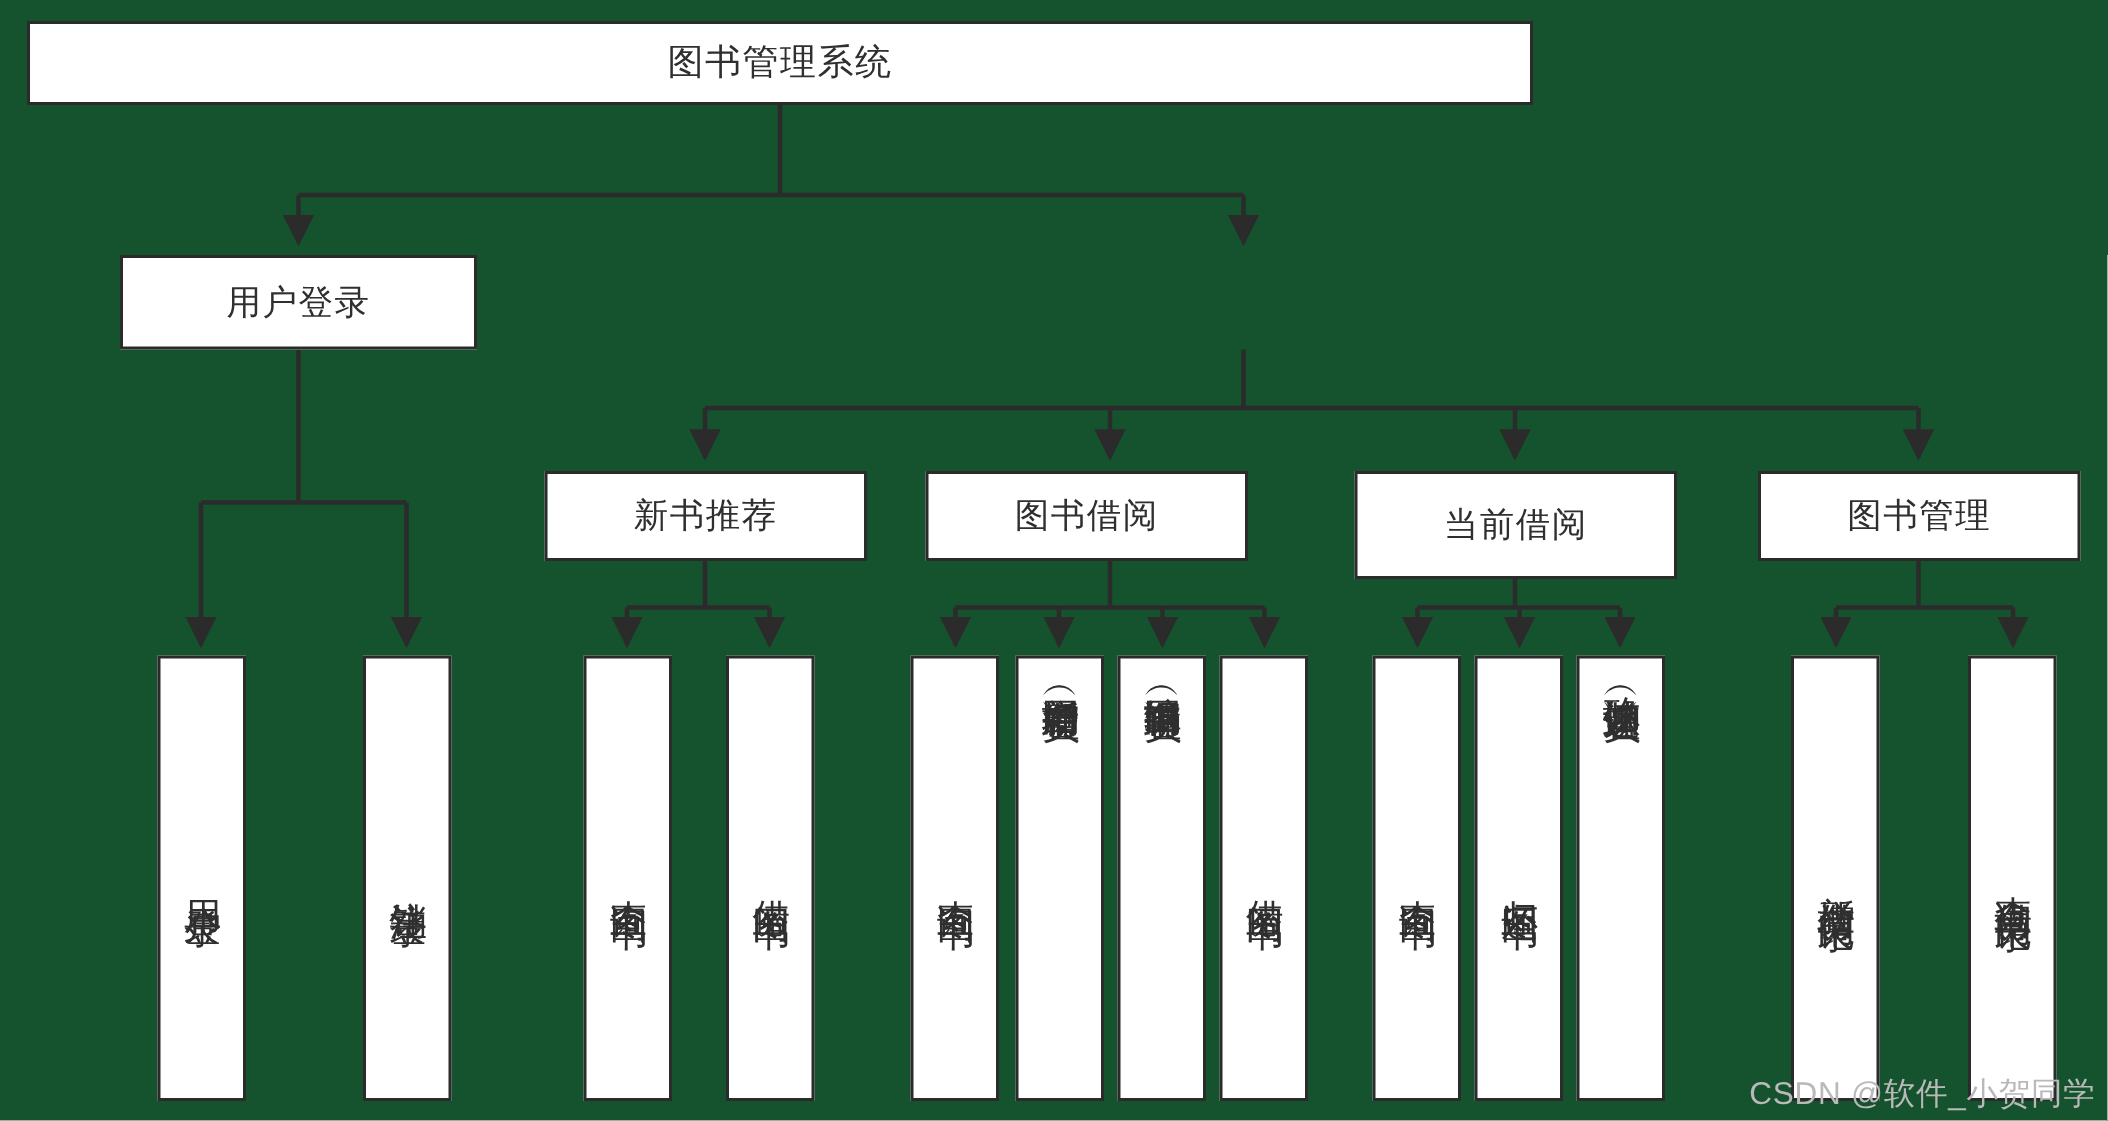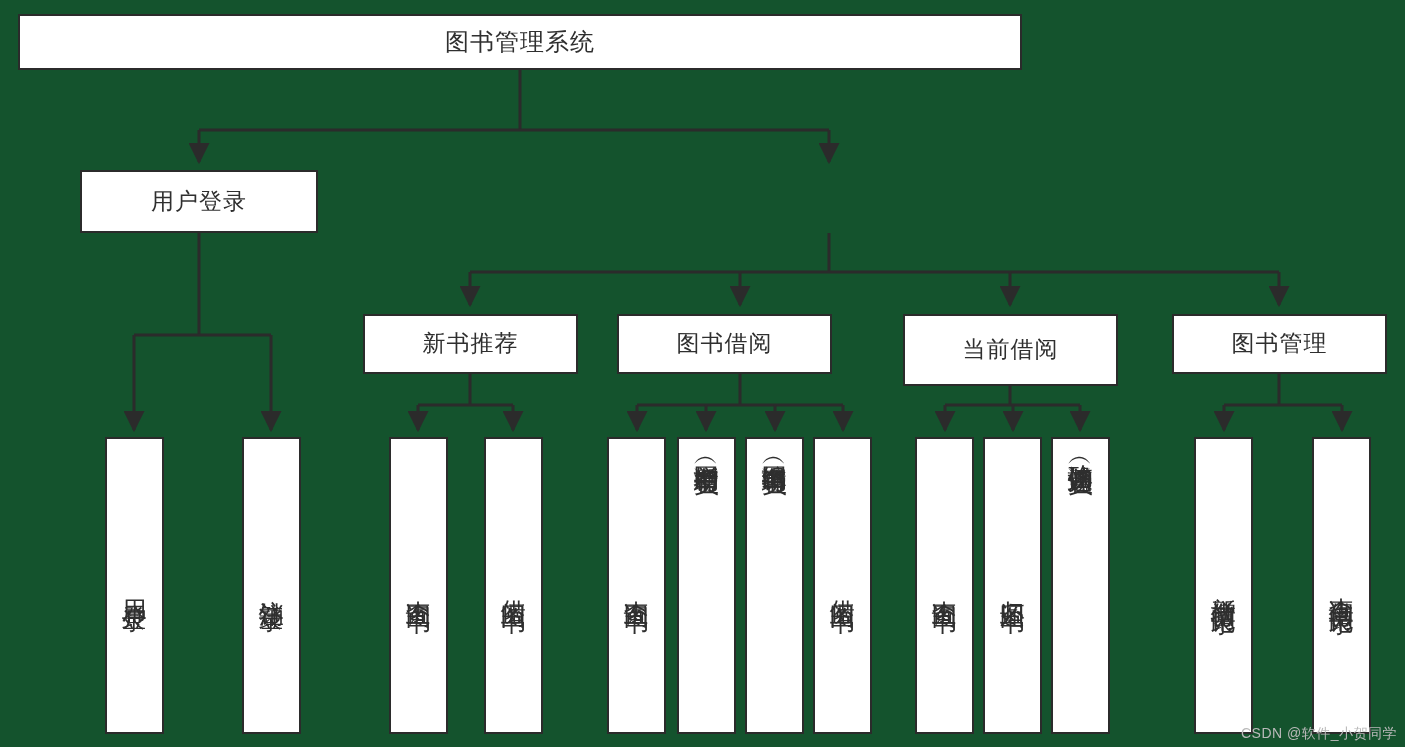--- a/index.html
+++ b/index.html
@@ -70,21 +70,21 @@
     letter-spacing: 1px;
   }
   .node.vert.centered {
     align-items: center;
     padding-top: 0;
   }
   #watermark {
     position: absolute;
     right: 8px;
     bottom: 4px;
-    font-size: 14px;
+    font-size: 21px;
     color: #b9b9b9;
     letter-spacing: 0.5px;
     white-space: nowrap;
     user-select: none;
     text-align: right;
   }
 </style>
 </head>
 <body>
 

